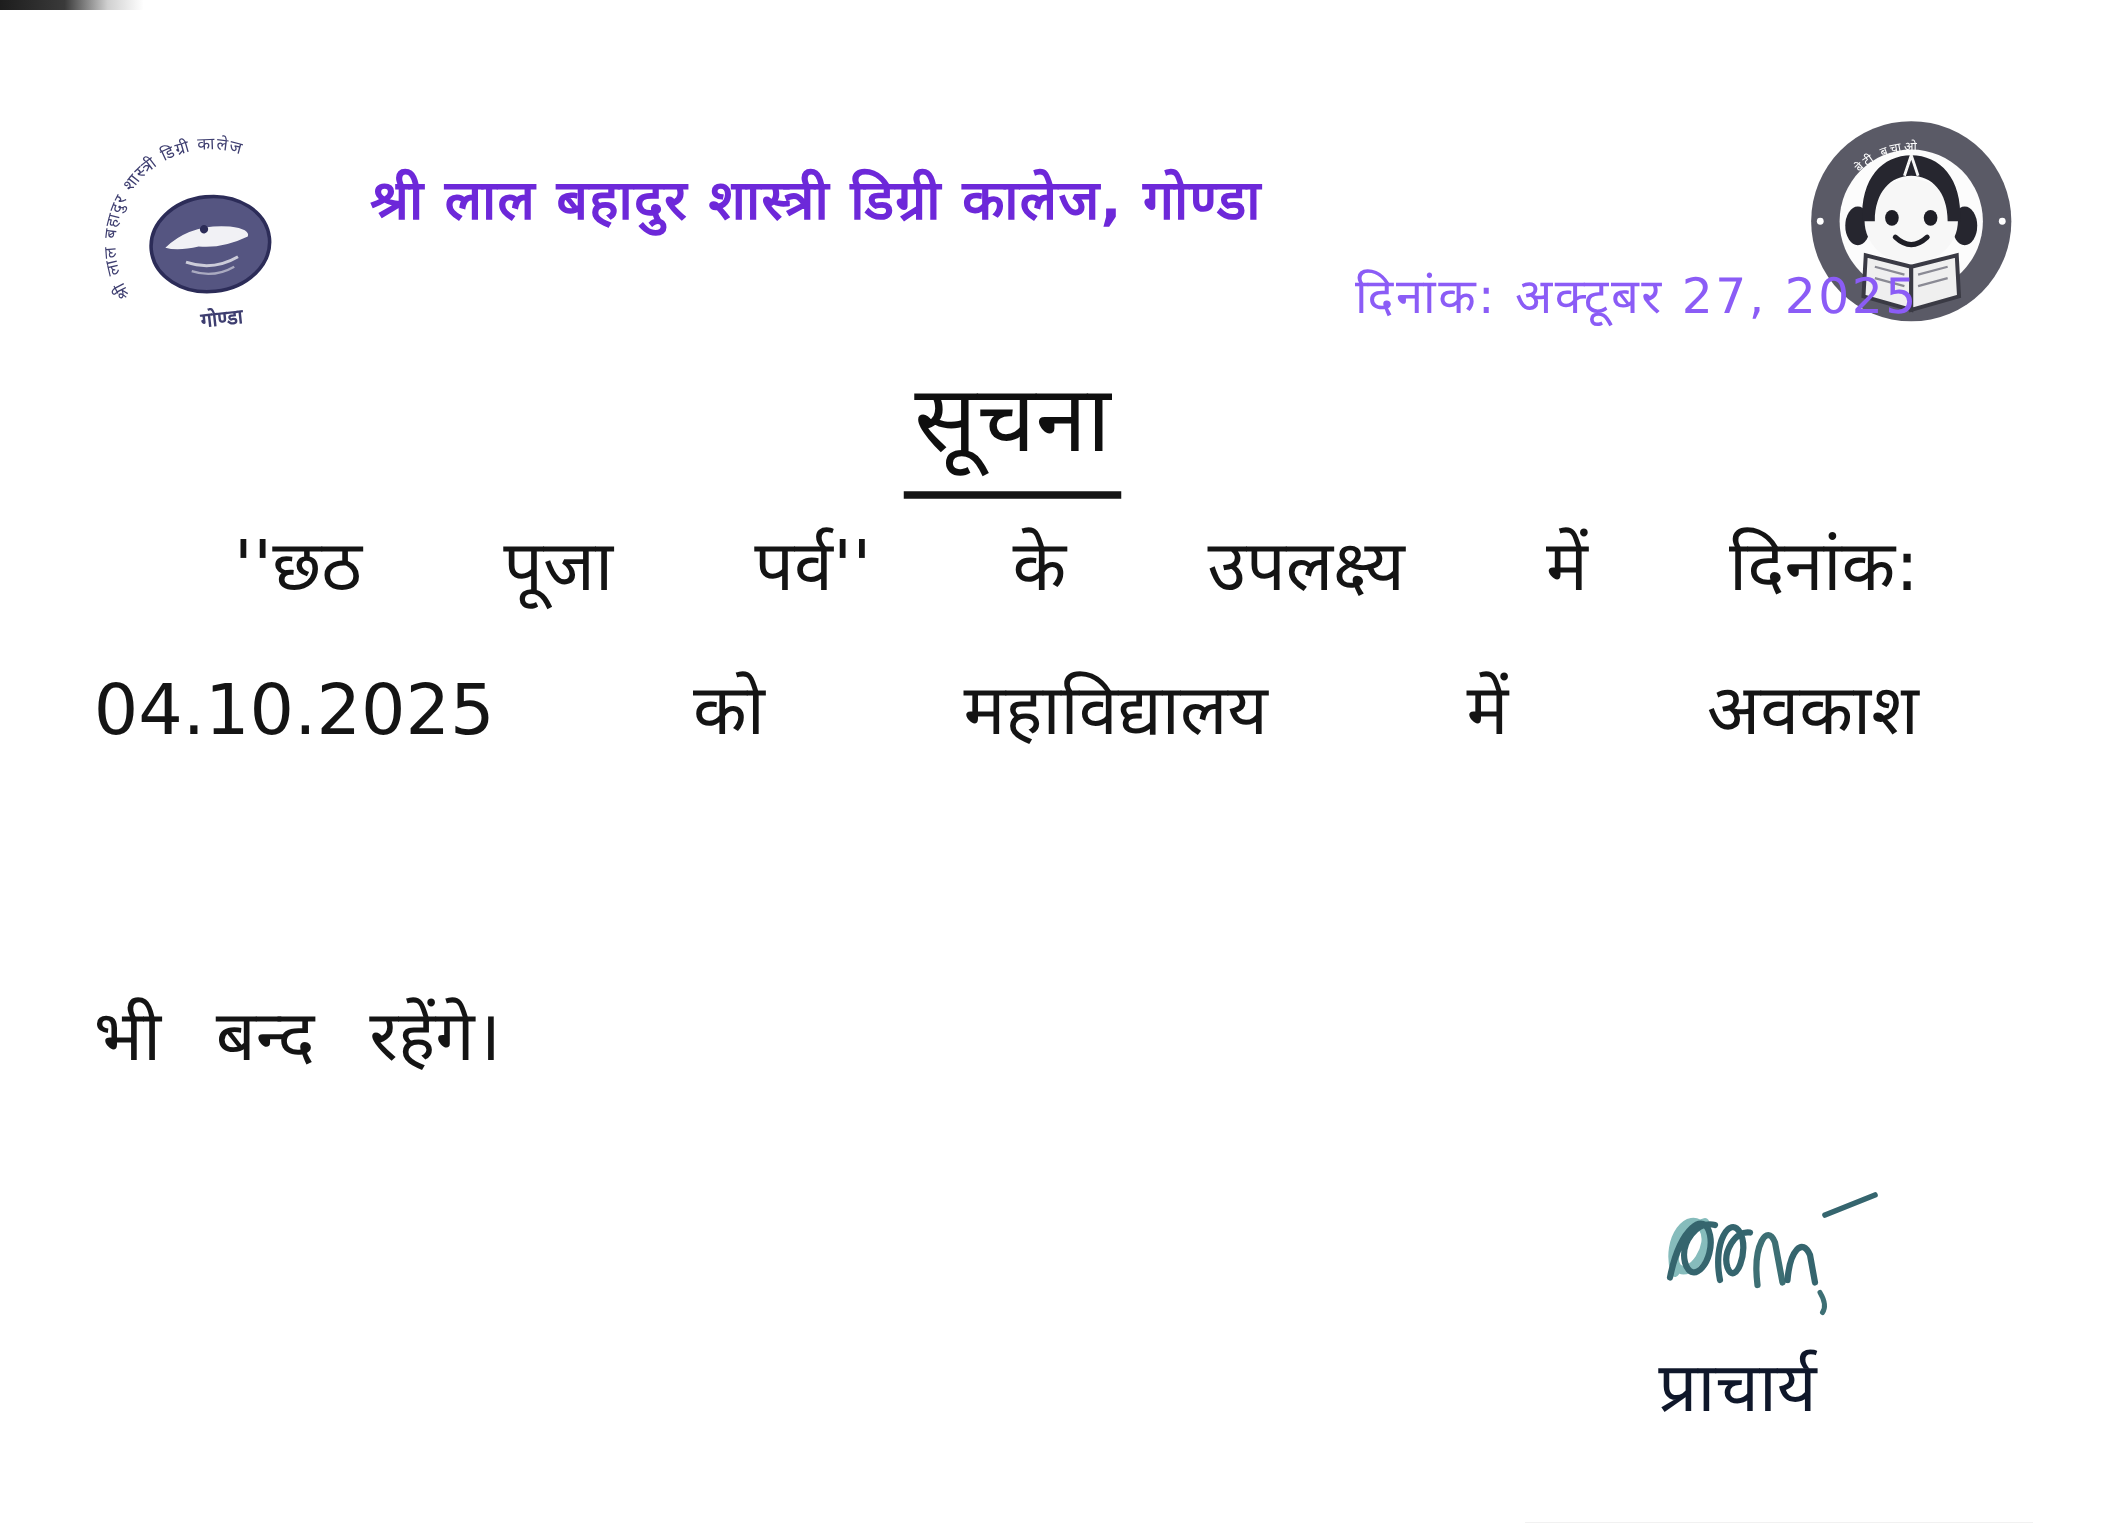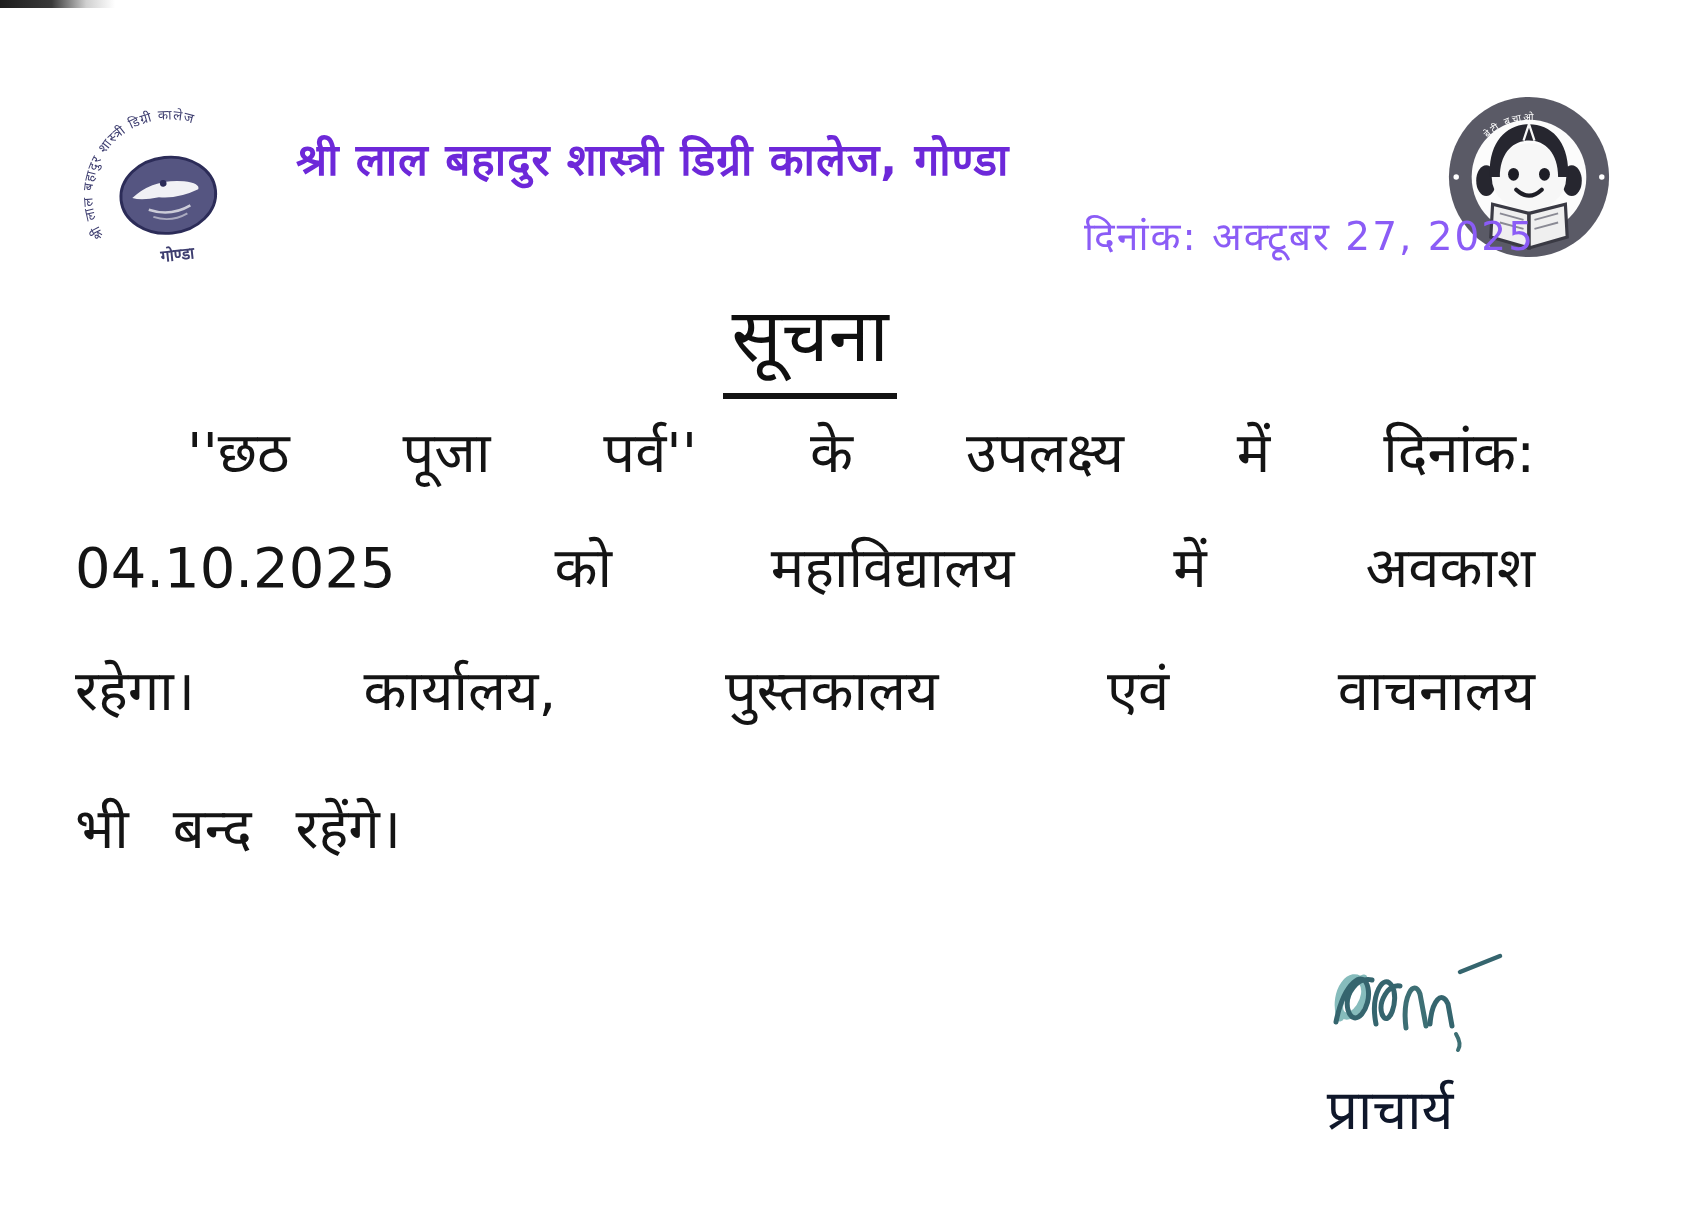--- a/index.html
+++ b/index.html
@@ -113,21 +113,20 @@
   </svg>
 
   <div class="date-line">दिनांक: अक्टूबर 27, 2025</div>
 
   <div class="notice-title">
     <span class="underlined">सूचना</span>
   </div>
 
   <div class="body-line l1">''छठ पूजा पर्व'' के उपलक्ष्य में दिनांक:</div>
   <div class="body-line l2">04.10.2025 को महाविद्यालय में अवकाश</div>
-  <div class="body-line l3">रहेगा। कार्यालय, पुस्तकालय एवं वाचनालय</div>
   <div class="body-line l4">भी बन्द रहेंगे।</div>
 
   <svg class="signature" viewBox="0 0 195 115" aria-hidden="true">
     <path d="M 22,80 C 14,52 34,30 44,44 C 54,58 34,86 24,76 C 16,68 30,44 46,40" fill="none" stroke="#86bcbc" stroke-width="7" stroke-linecap="round"></path>
     <path d="M 18,84 C 26,44 46,30 50,50 C 54,70 36,92 30,72 C 26,56 40,38 54,42" fill="none" stroke="#35656e" stroke-width="5" stroke-linecap="round"></path>
     <path d="M 58,86 C 52,56 66,34 74,48 C 82,62 70,92 64,76 C 60,64 70,46 82,48" fill="none" stroke="#35656e" stroke-width="5" stroke-linecap="round"></path>
     <path d="M 88,90 C 84,58 96,40 102,56 L 108,88" fill="none" stroke="#3d6f74" stroke-width="5" stroke-linecap="round"></path>
     <path d="M 112,86 C 114,62 124,52 130,66 L 134,88" fill="none" stroke="#35656e" stroke-width="5" stroke-linecap="round"></path>
     <path d="M 142,34 L 182,18" fill="none" stroke="#35656e" stroke-width="4.5" stroke-linecap="round"></path>
     <path d="M 138,96 q 6,10 2,16" fill="none" stroke="#3d6f74" stroke-width="4" stroke-linecap="round"></path>

